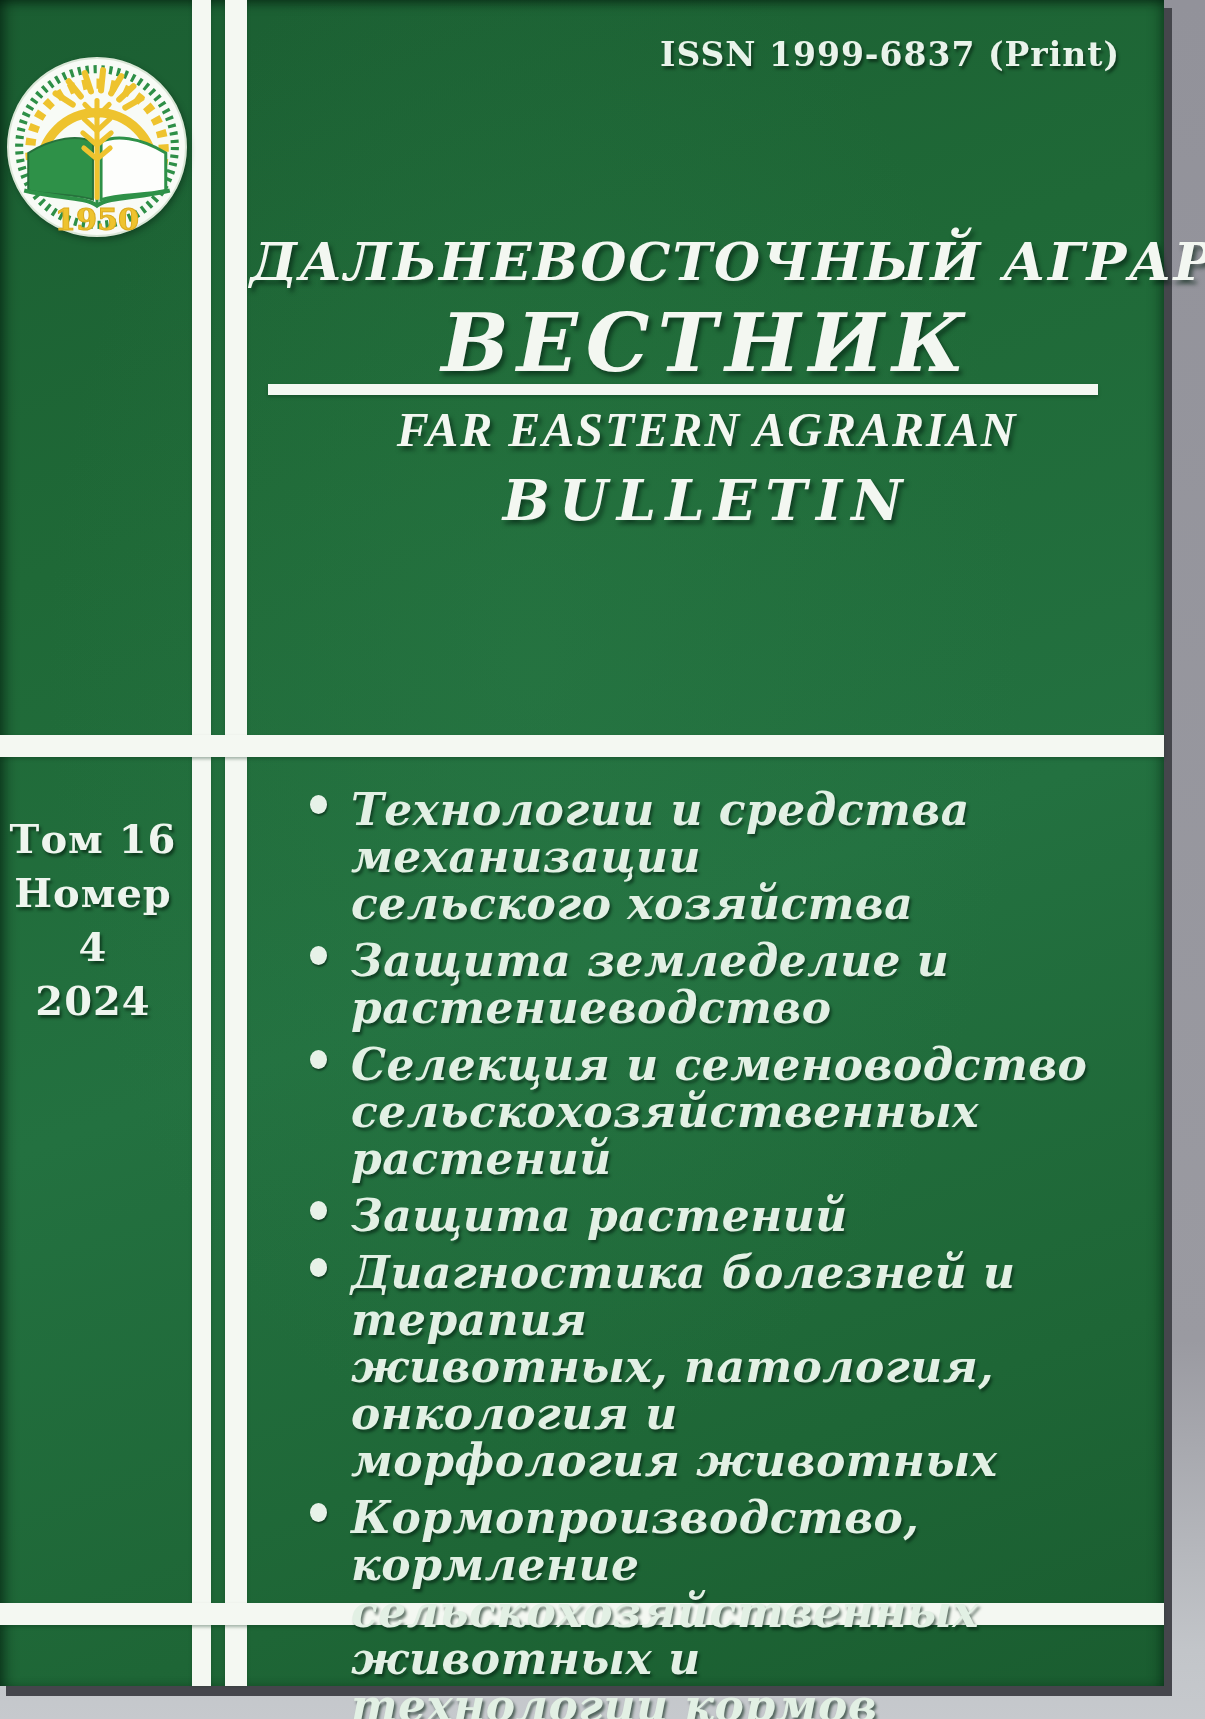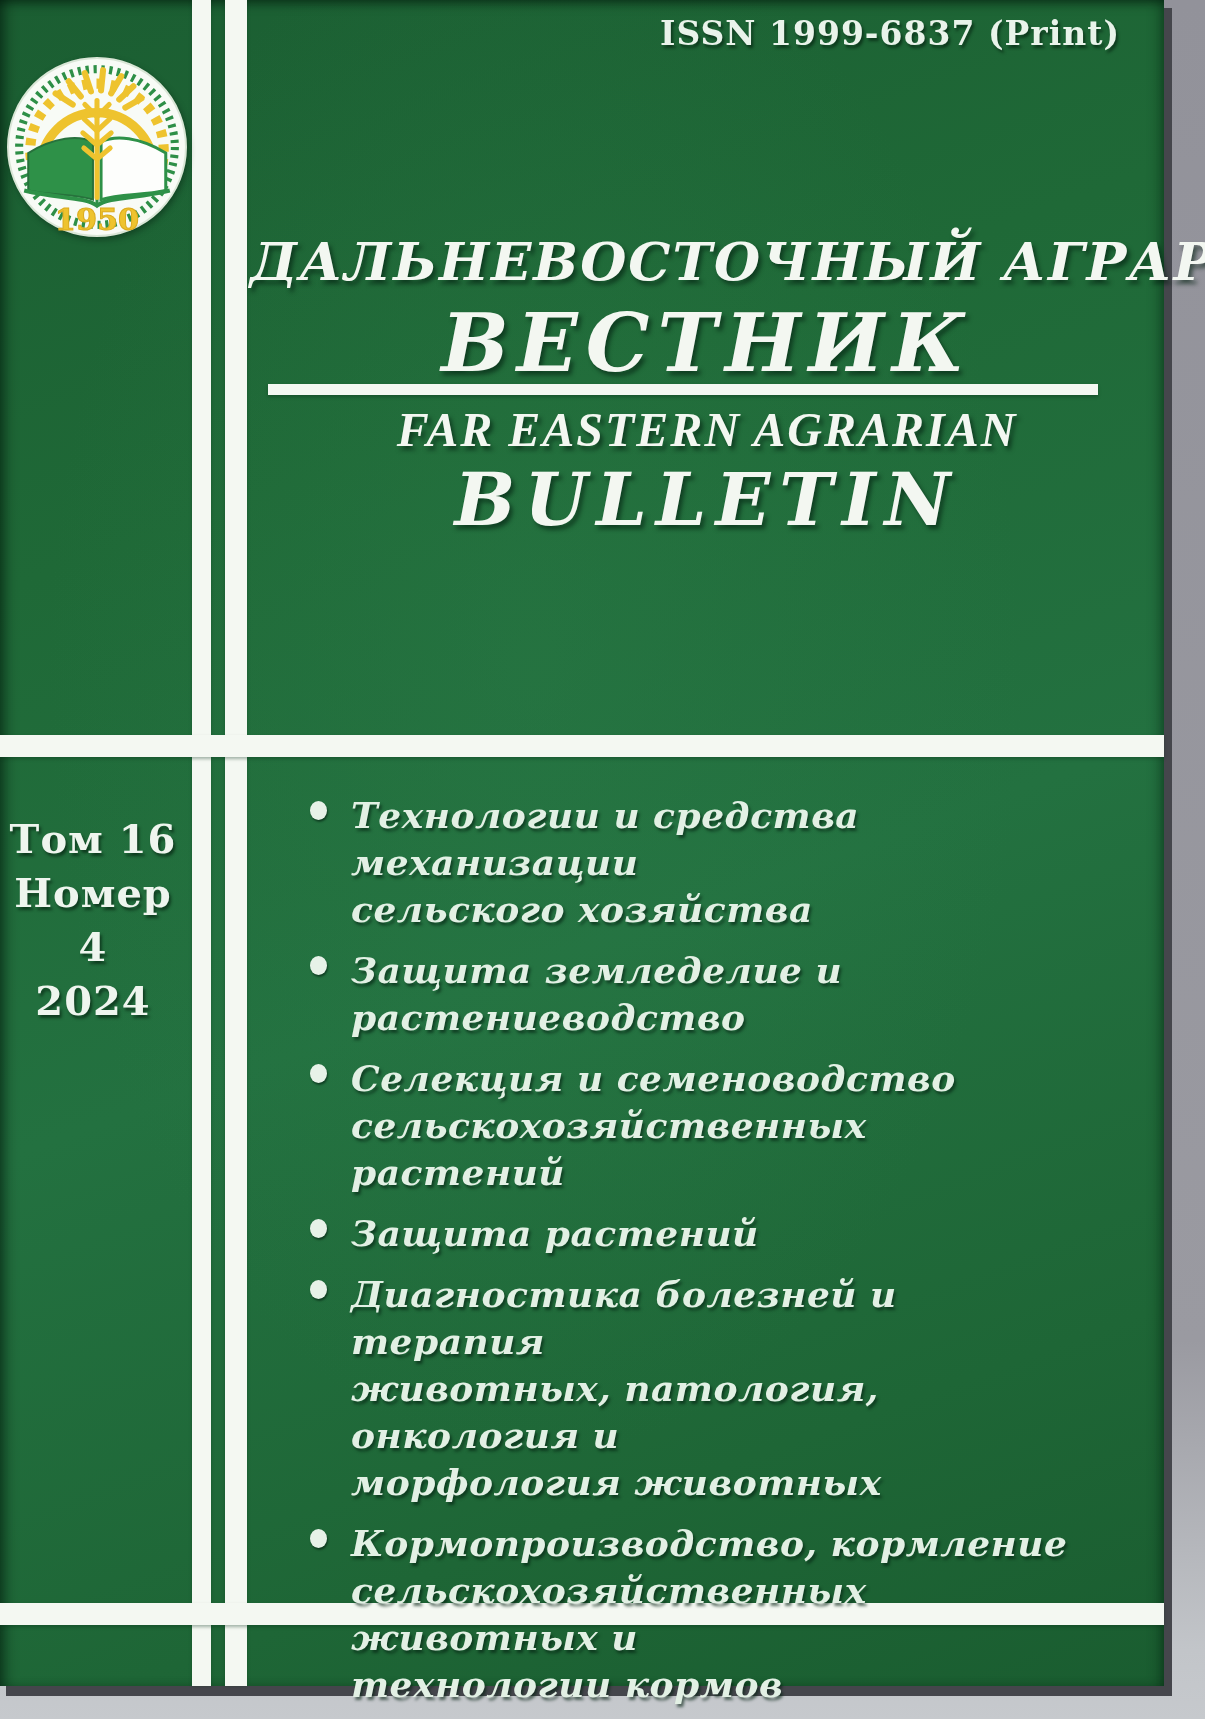--- a/index.html
+++ b/index.html
@@ -26,49 +26,49 @@
   }
   
   .vline{position:absolute;top:0;bottom:0;background:#f4f8f2;box-shadow:0 0 3px rgba(10,50,25,.35);}
   .vline.v1{left:192px;width:19px;}
   .vline.v2{left:225px;width:22px;}
   .hline{position:absolute;left:0;right:0;background:#f4f8f2;box-shadow:0 2px 3px rgba(10,50,25,.35);}
   .hline.h1{top:735px;height:22px;}
   .hline.h2{top:1603px;height:22px;}
   
   .issn{
-    position:absolute;left:660px;top:12px;
+    position:absolute;left:660px;top:33px;
     font-weight:bold;font-size:33px;line-height:43px;letter-spacing:1px;
     color:#e9f3ea;text-shadow:2px 3px 3px rgba(4,32,16,.65);
     white-space:nowrap;
   }
   
   .mast{position:absolute;left:250px;width:914px;text-align:center;color:#f3f7f1;
         font-weight:bold;font-style:italic;text-shadow:3px 4px 4px rgba(4,32,16,.6);}
   .ru1{top:230px;font-size:53px;line-height:62px;letter-spacing:2px;white-space:nowrap;}
   .ru2{top:288px;font-size:80px;line-height:86px;letter-spacing:8px;}
   .rule-divider{position:absolute;left:268px;top:384px;width:830px;height:11px;
         background:#f4f8f2;box-shadow:0 2px 3px rgba(10,50,25,.4);}
   .en1{top:402px;font-size:48px;line-height:56px;letter-spacing:2px;white-space:nowrap;}
-  .en2{top:458px;font-size:72px;line-height:84px;letter-spacing:9px;}
+  .en2{top:458px;font-size:56px;line-height:84px;letter-spacing:9px;}
   
   .vol{
     position:absolute;left:0;top:812px;width:186px;text-align:center;
     font-weight:bold;font-size:40px;line-height:54px;letter-spacing:1px;
     color:#eef5ee;text-shadow:2px 3px 3px rgba(4,32,16,.65);
   }
   
   .topics{
     position:absolute;left:283px;top:778px;width:810px;
     margin:0;padding:0;list-style:none;
   }
   .topics li{
-    position:relative;padding-left:68px;margin:14px 0 10px 0;
+    position:relative;padding-left:68px;margin:8px 0 10px 0;
     font-style:italic;font-weight:bold;
-    font-size:36px;line-height:47px;letter-spacing:.5px;
+    font-size:44px;line-height:47px;letter-spacing:.5px;
     color:#e2f0e4;text-shadow:2px 3px 3px rgba(4,32,16,.6);
   }
   .topic-text{white-space:pre-line;}
   .dot{
     position:absolute;left:27px;top:9px;width:17px;height:19px;border-radius:50%;
     background:#e7f2e8;box-shadow:1px 2px 2px rgba(4,32,16,.6);
   }
   
   .logo{position:absolute;left:6px;top:56px;width:182px;height:182px;}
   .logo svg{display:block;filter:drop-shadow(2px 3px 3px rgba(4,32,16,.45));}

